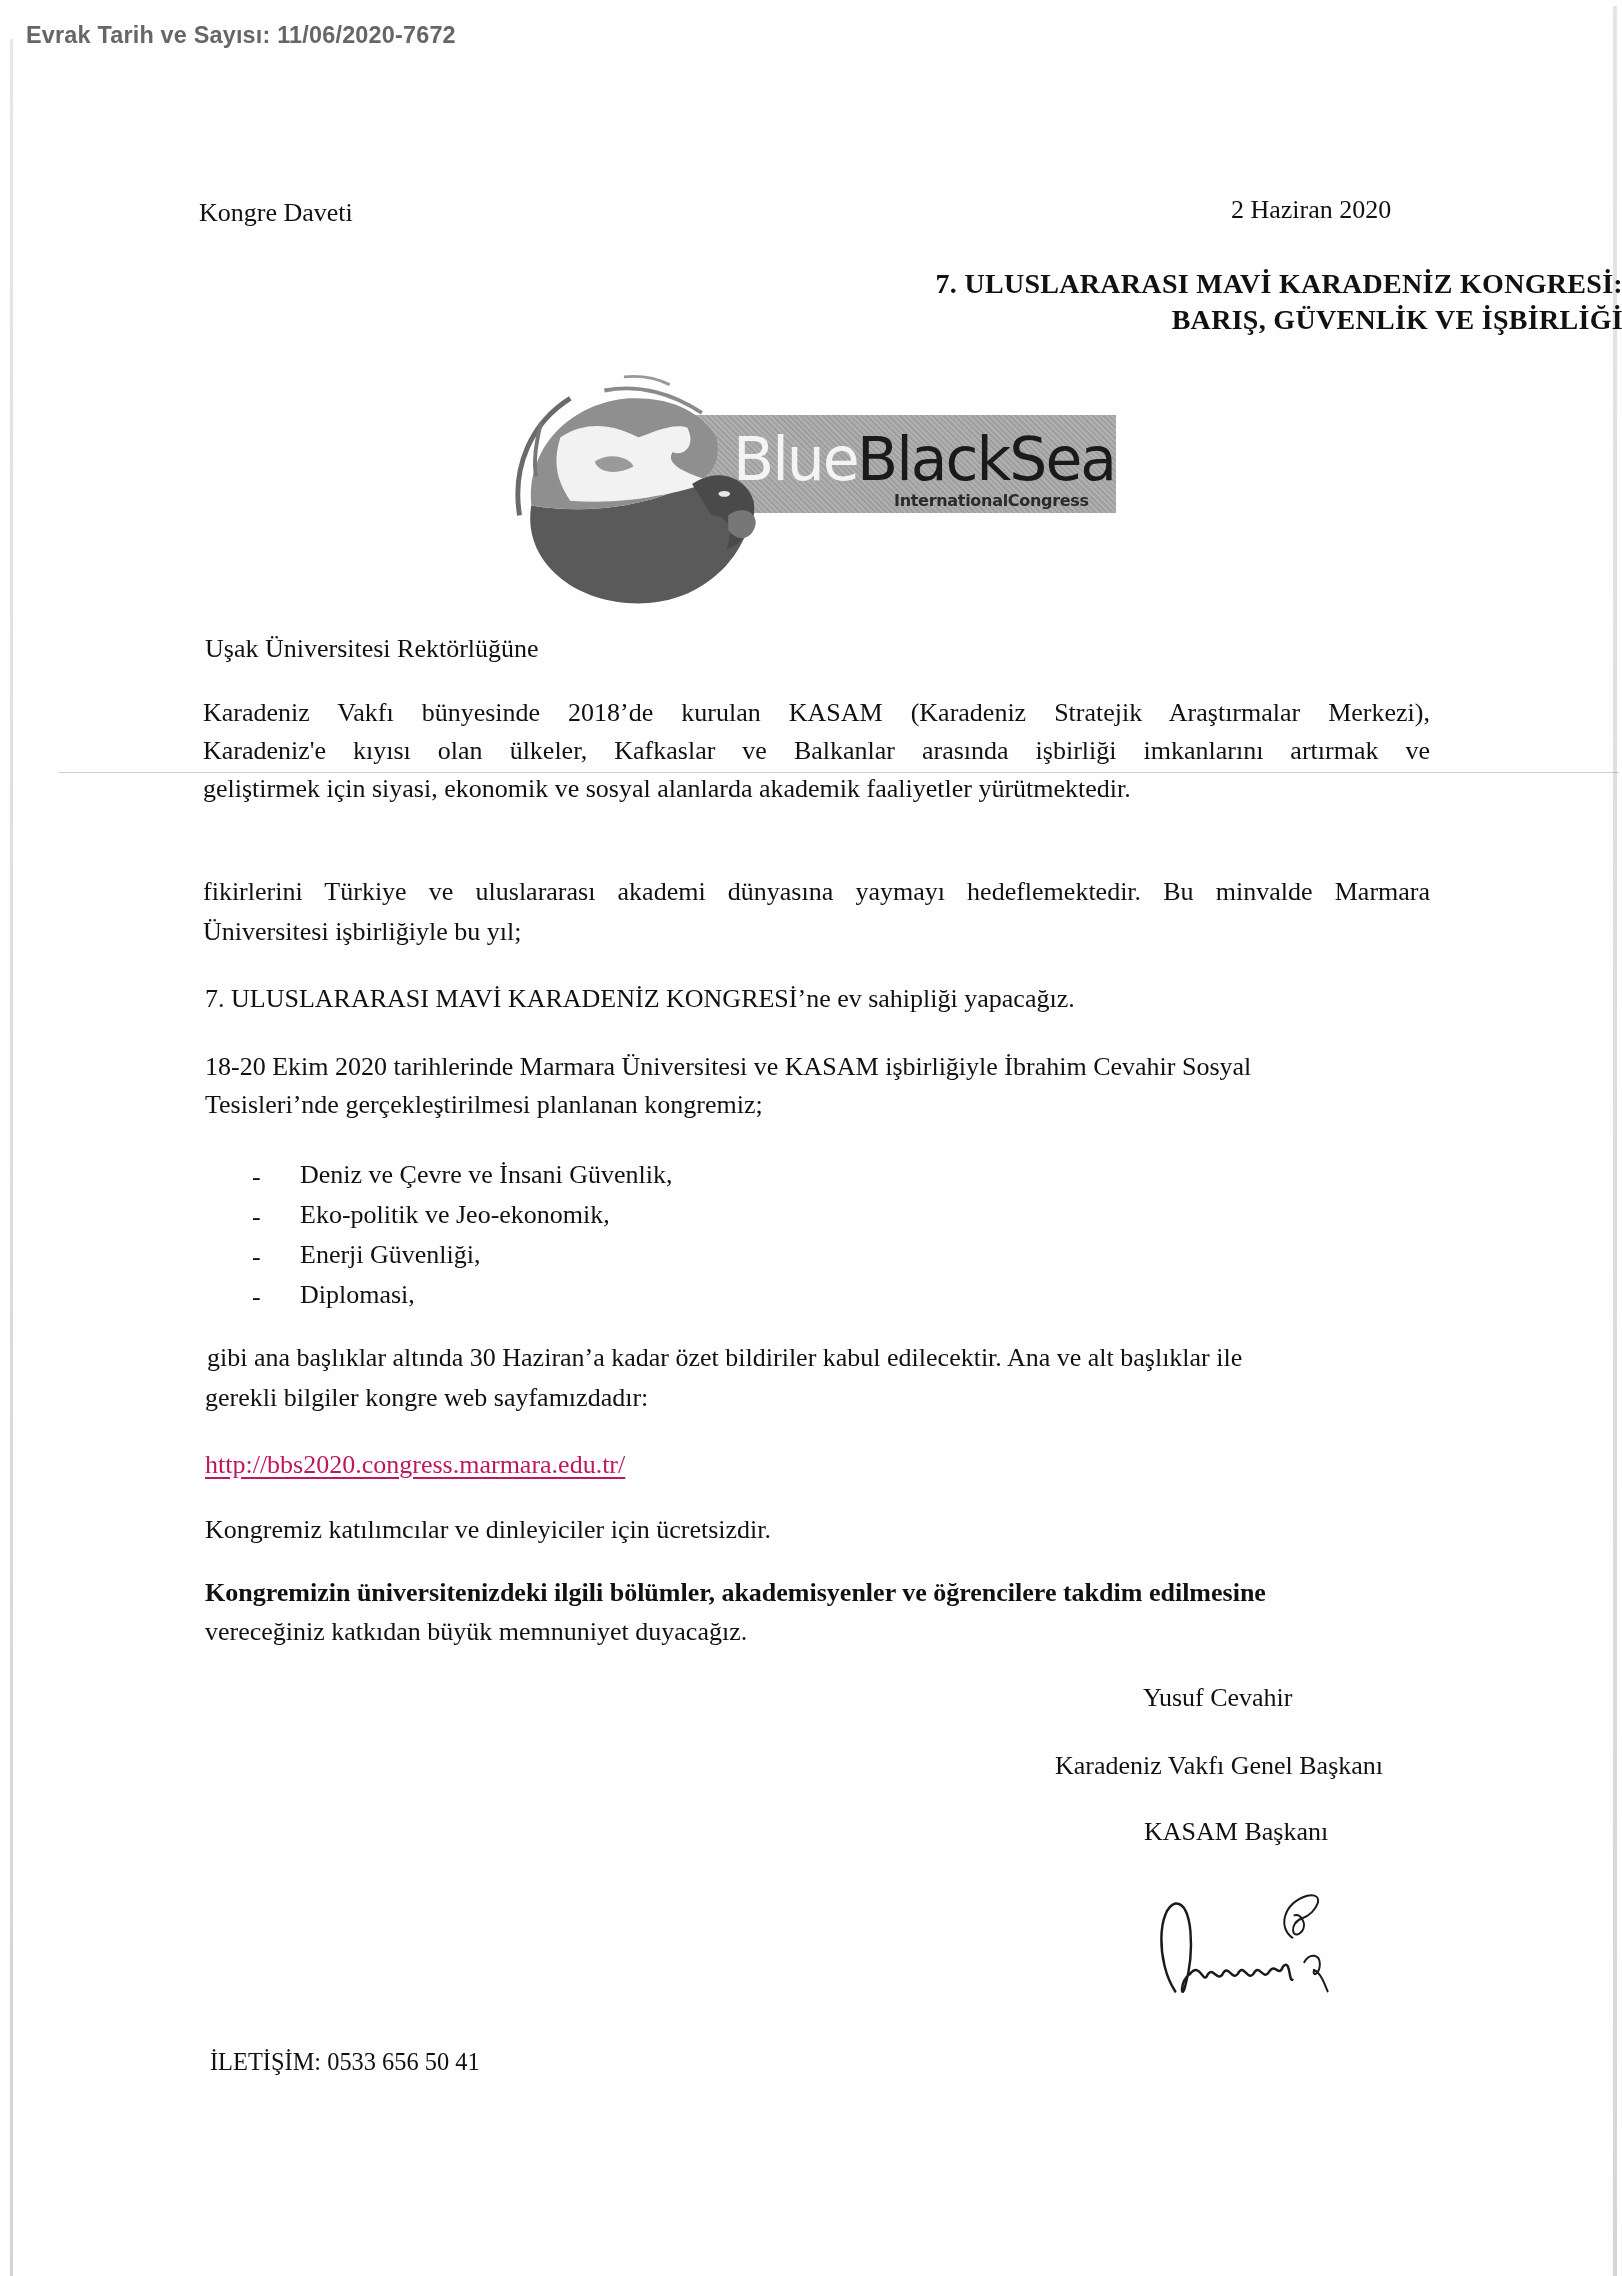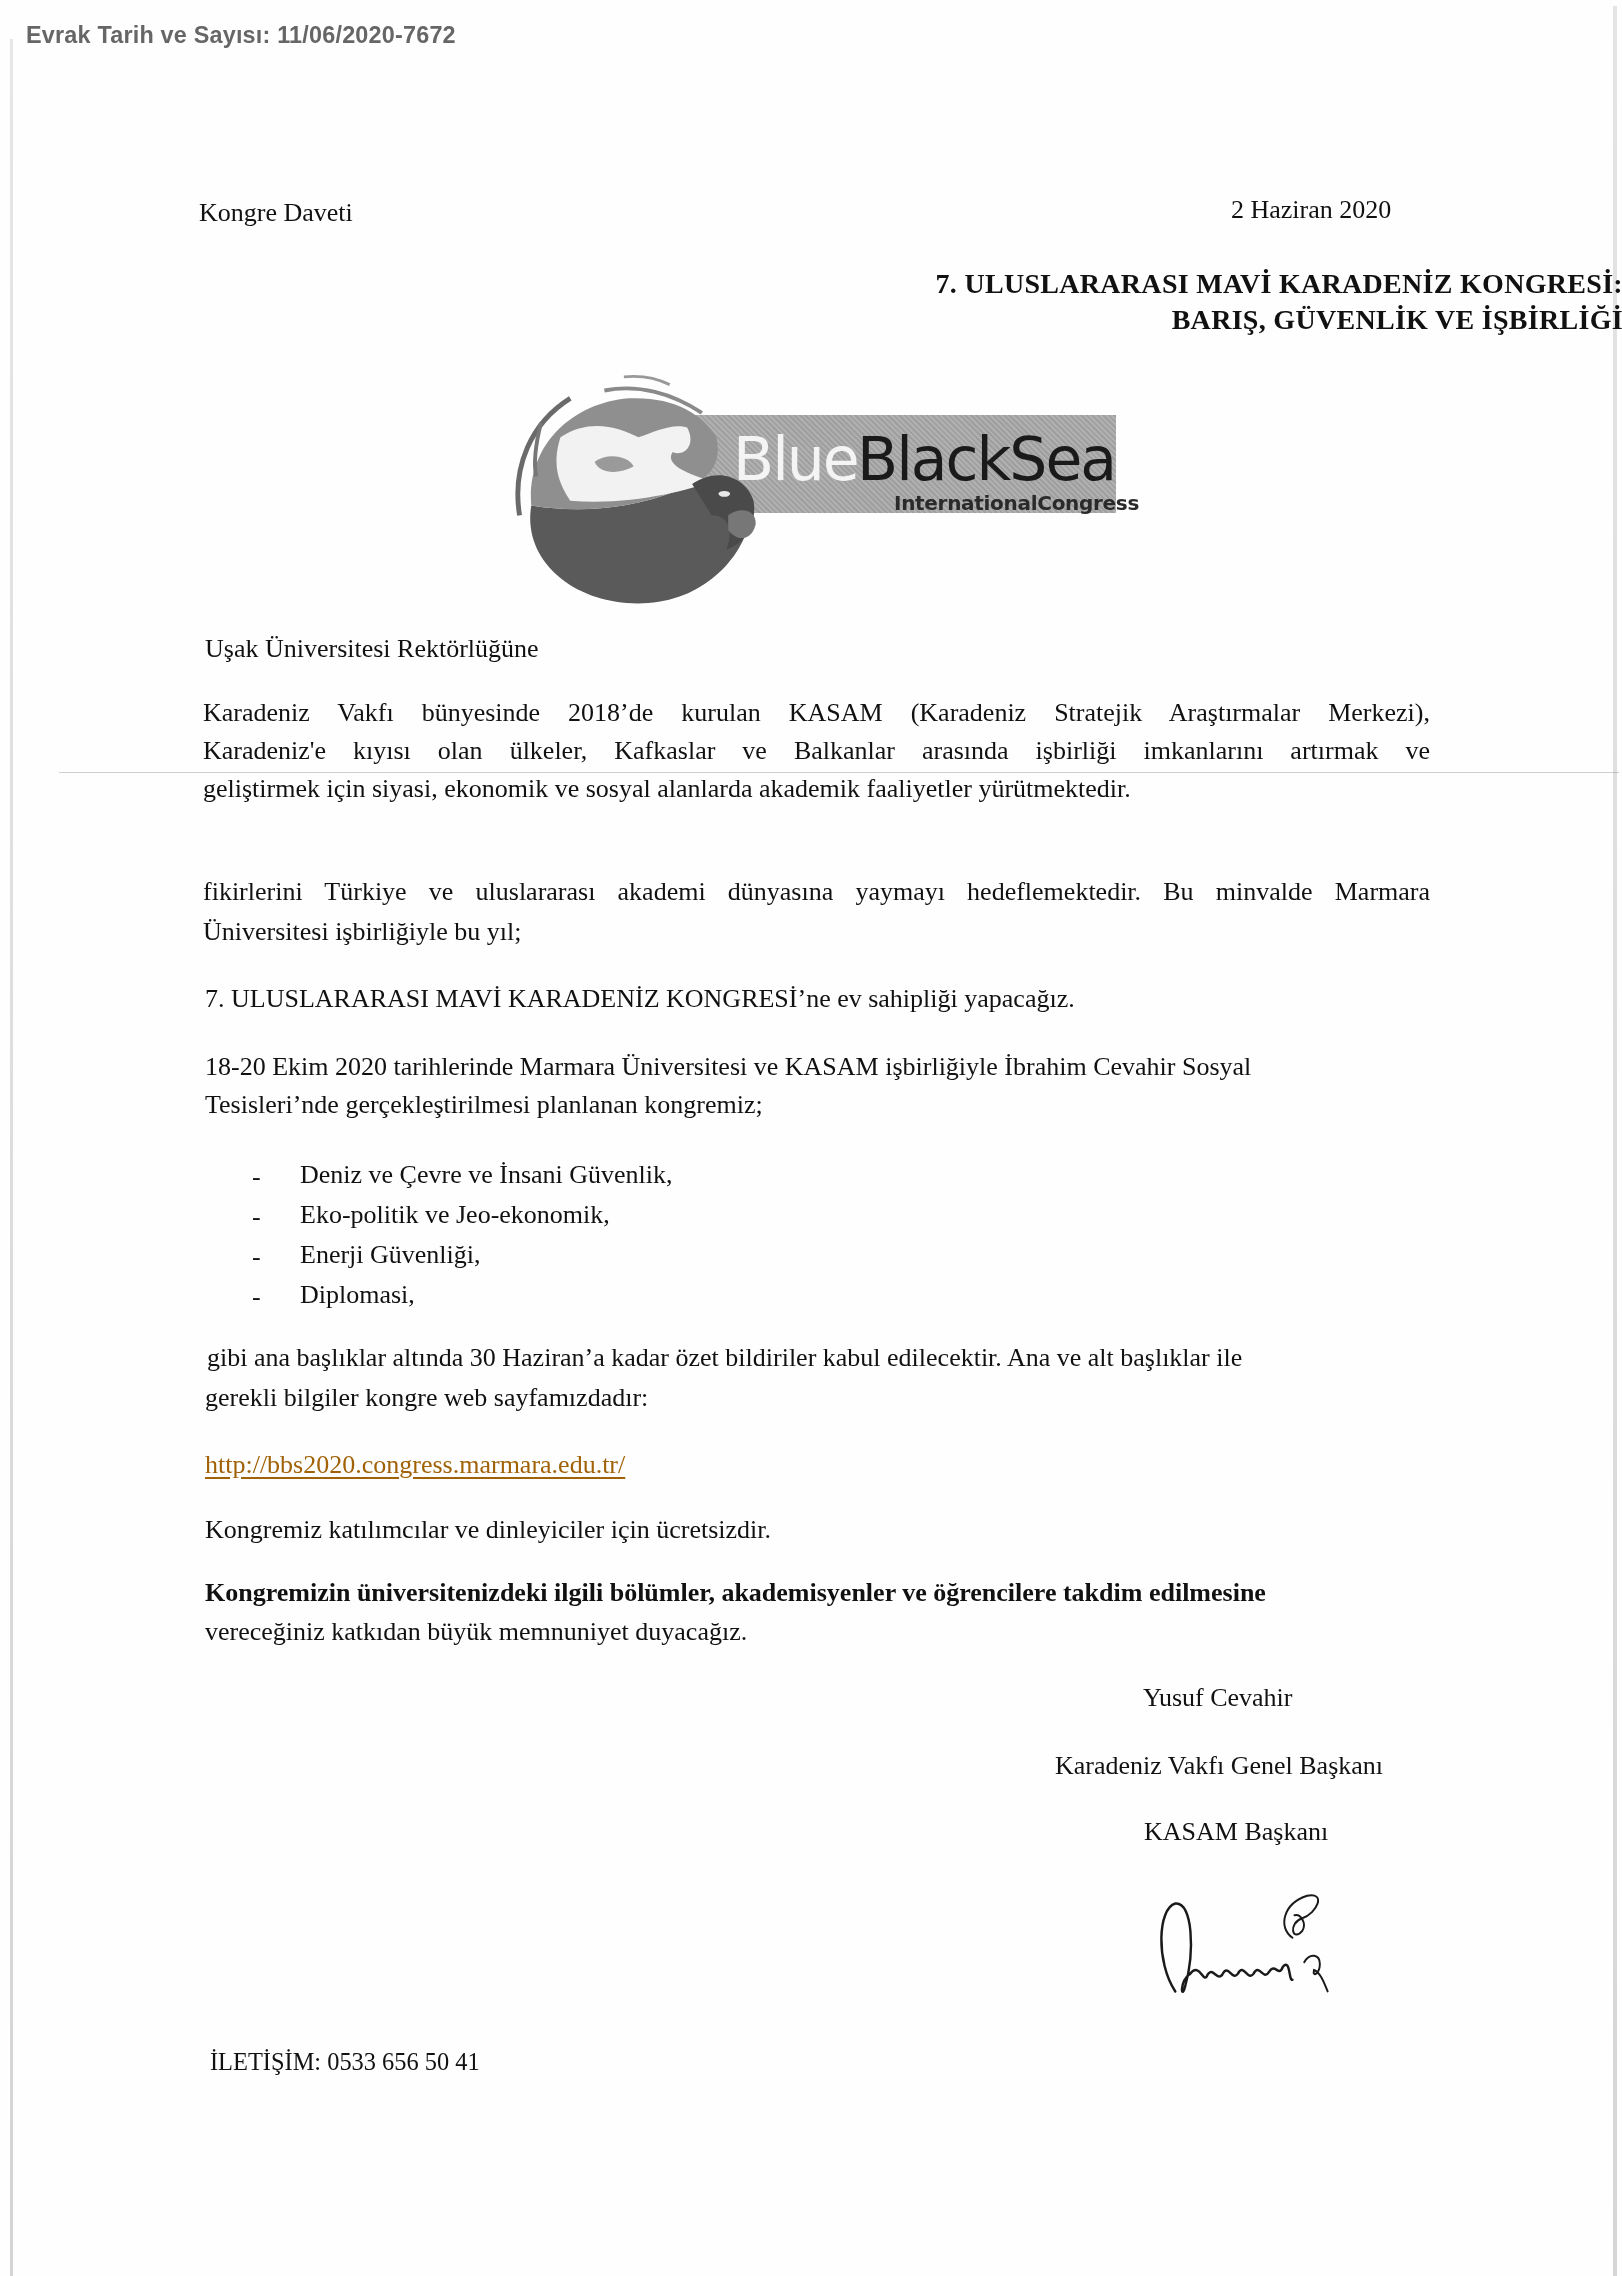--- a/index.html
+++ b/index.html
@@ -12,29 +12,29 @@
   .stamp { position: absolute; left: 26px; top: 22.4px; font-family: "Liberation Sans", sans-serif; font-weight: bold; font-size: 23.4px; color: #666666; letter-spacing: 0.2px; white-space: nowrap; }
 
   .serif { font-family: "Liberation Serif", serif; color: #111111; white-space: nowrap; }
   .t { position: absolute; font-size: 26px; line-height: 1; }
   .title { position: absolute; left: 0; width: 1623px; text-align: right; font-family: "Liberation Serif", serif; font-weight: bold; font-size: 28px; color: #111; letter-spacing: 0.3px; }
 
   .just { position: absolute; left: 203px; width: 1227px; font-family: "Liberation Serif", serif; font-size: 26px; color: #111; text-align: justify; text-align-last: justify; white-space: nowrap; }
   .just-last { text-align-last: left; }
 
   .bullet-dash { position: absolute; left: 252px; font-family: "Liberation Serif", serif; font-size: 26px; color: #111; }
-  .url { text-decoration: underline; text-underline-offset: 3.9px; color: #a16207; }
+  .url { text-decoration: underline; text-underline-offset: 3.9px; color: #be185d; }
 
   
   .logo { position: absolute; left: 502px; top: 369px; width: 624px; height: 239px; }
   .logo-banner { position: absolute; left: 193px; top: 46px; width: 421px; height: 98px; background: #a9a9a9;
     background-image: repeating-linear-gradient(45deg, rgba(255,255,255,0.08) 0 2px, rgba(0,0,0,0.06) 2px 3.9px); }
   .logo-blue { position: absolute; left: 231px; top: 55px; font-family: "DejaVu Sans", sans-serif; font-size: 60px; color: #f4f4f4; letter-spacing: -2px; font-weight: normal; }
   .logo-black { position: absolute; left: 355px; top: 55px; font-family: "DejaVu Sans", sans-serif; font-size: 60px; color: #1a1a1a; letter-spacing: -2px; }
-  .logo-intl { position: absolute; left: 392px; top: 122px; font-family: "DejaVu Sans", sans-serif; font-weight: bold; font-size: 20px; color: #2a2a2a; letter-spacing: -0.3px; }
+  .logo-intl { position: absolute; left: 392px; top: 122px; font-family: "DejaVu Sans", sans-serif; font-weight: bold; font-size: 16px; color: #2a2a2a; letter-spacing: -0.3px; }
   .logo-globe { position: absolute; left: 0; top: 0; width: 273px; height: 239px; }
 
   .signature { position: absolute; left: 1146px; top: 1884px; width: 293px; height: 127px; }
 </style>
 </head>
 <body>
 
 <div class="page">
   <div class="edge-left"></div>
   <div class="edge-right"></div>

